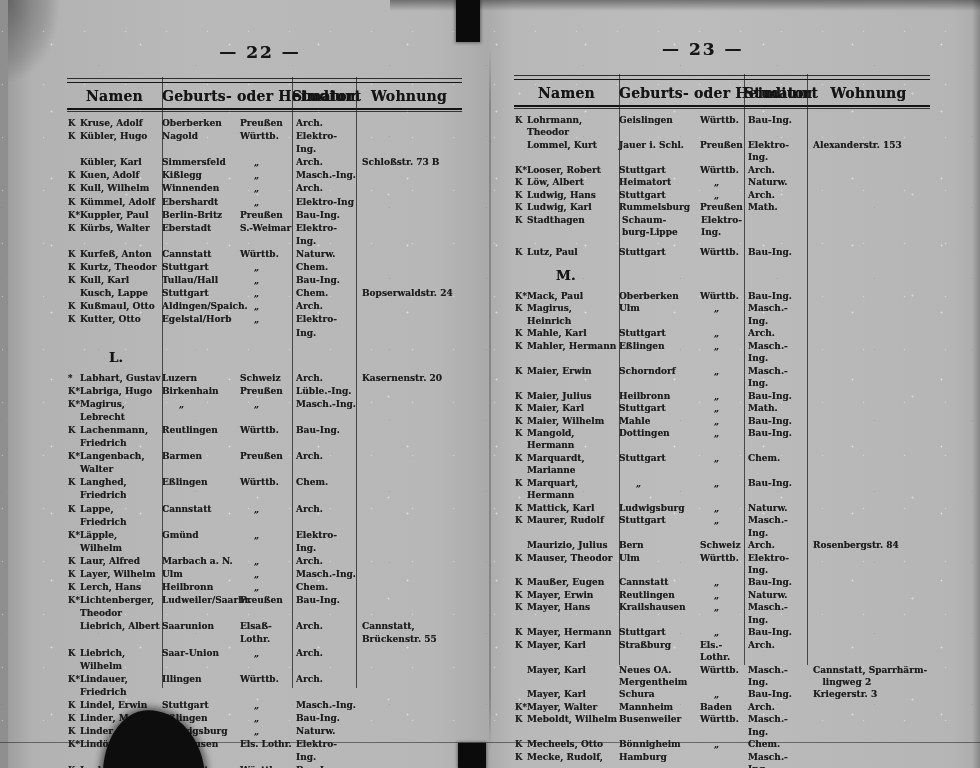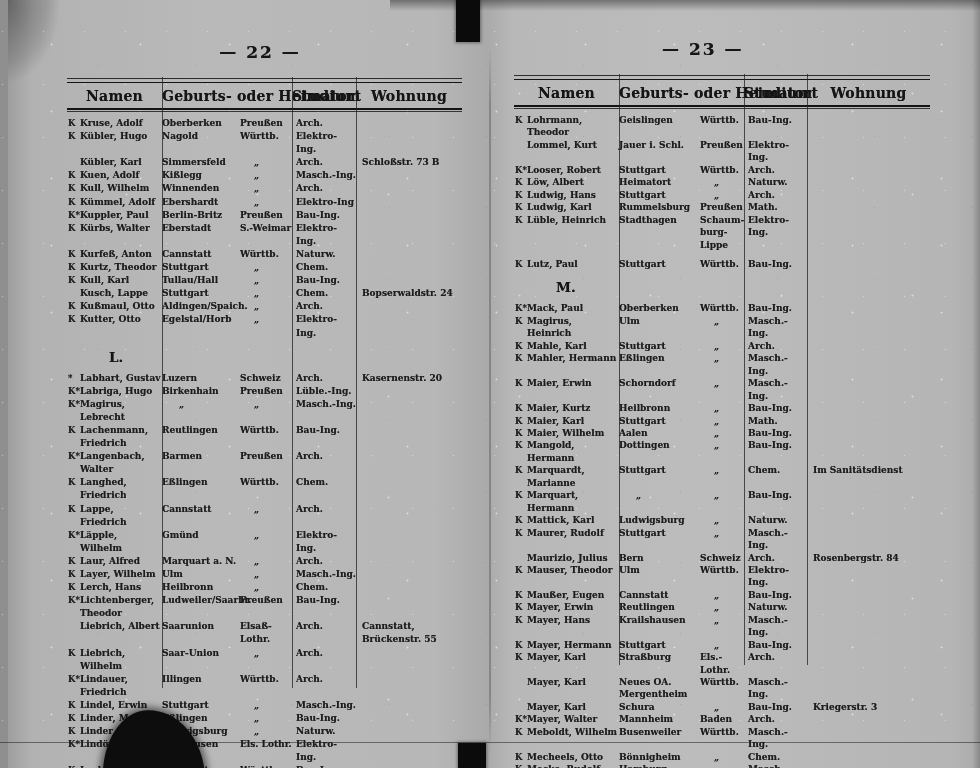--- a/index.html
+++ b/index.html
@@ -297,21 +297,21 @@
           <div class="cell prefix">K*</div>
           <div class="cell name">Läpple, Wilhelm</div>
           <div class="cell origin">Gmünd</div>
           <div class="cell state ditto">„</div>
           <div class="cell study">Elektro-Ing.</div>
           <div class="cell residence"></div>
         </div>
         <div class="row">
           <div class="cell prefix">K</div>
           <div class="cell name">Laur, Alfred</div>
-          <div class="cell origin">Marquart a. N.</div>
+          <div class="cell origin">Marbach a. N.</div>
           <div class="cell state ditto">„</div>
           <div class="cell study">Arch.</div>
           <div class="cell residence"></div>
         </div>
         <div class="row">
           <div class="cell prefix">K</div>
           <div class="cell name">Layer, Wilhelm</div>
           <div class="cell origin">Ulm</div>
           <div class="cell state ditto">„</div>
           <div class="cell study">Masch.-Ing.</div>
@@ -418,20 +418,21 @@
           <div class="cell state">Württb.</div>
           <div class="cell study">Bau-Ing.</div>
           <div class="cell residence"></div>
         </div>
         <div class="row">
           <div class="cell prefix"></div>
           <div class="cell name">Lommel, Kurt</div>
           <div class="cell origin">Jauer i. Schl.</div>
           <div class="cell state">Preußen</div>
           <div class="cell study">Elektro-Ing.</div>
+          <div class="cell residence">Alexanderstr. 153</div>
         </div>
         <div class="row">
           <div class="cell prefix">K*</div>
           <div class="cell name">Looser, Robert</div>
           <div class="cell origin">Stuttgart</div>
           <div class="cell state">Württb.</div>
           <div class="cell study">Arch.</div>
           <div class="cell residence"></div>
         </div>
         <div class="row">
@@ -453,21 +454,20 @@
         <div class="row">
           <div class="cell prefix">K</div>
           <div class="cell name">Ludwig, Karl</div>
           <div class="cell origin">Rummelsburg</div>
           <div class="cell state">Preußen</div>
           <div class="cell study">Math.</div>
           <div class="cell residence"></div>
         </div>
         <div class="row">
           <div class="cell prefix">K</div>
-          <div class="cell name">Lüble, Heinrich</div>
           <div class="cell origin">Stadthagen</div>
           <div class="cell state">Schaum-
 burg-Lippe</div>
           <div class="cell study">Elektro-Ing.</div>
           <div class="cell residence"></div>
         </div>
         <div class="row gap">
           <div class="cell prefix">K</div>
           <div class="cell name">Lutz, Paul</div>
           <div class="cell origin">Stuttgart</div>
@@ -511,57 +511,56 @@
         <div class="row">
           <div class="cell prefix">K</div>
           <div class="cell name">Maier, Erwin</div>
           <div class="cell origin">Schorndorf</div>
           <div class="cell state ditto">„</div>
           <div class="cell study">Masch.-Ing.</div>
           <div class="cell residence"></div>
         </div>
         <div class="row">
           <div class="cell prefix">K</div>
-          <div class="cell name">Maier, Kurtz</div>
+          <div class="cell name">Maier, Julius</div>
           <div class="cell origin">Heilbronn</div>
           <div class="cell state ditto">„</div>
           <div class="cell study">Bau-Ing.</div>
           <div class="cell residence"></div>
         </div>
         <div class="row">
           <div class="cell prefix">K</div>
           <div class="cell name">Maier, Karl</div>
           <div class="cell origin">Stuttgart</div>
           <div class="cell state ditto">„</div>
           <div class="cell study">Math.</div>
           <div class="cell residence"></div>
         </div>
         <div class="row">
           <div class="cell prefix">K</div>
           <div class="cell name">Maier, Wilhelm</div>
-          <div class="cell origin">Aalen</div>
+          <div class="cell origin">Mahle</div>
           <div class="cell state ditto">„</div>
           <div class="cell study">Bau-Ing.</div>
           <div class="cell residence"></div>
         </div>
         <div class="row">
           <div class="cell prefix">K</div>
           <div class="cell name">Mangold, Hermann</div>
           <div class="cell origin">Dottingen</div>
           <div class="cell state ditto">„</div>
           <div class="cell study">Bau-Ing.</div>
           <div class="cell residence"></div>
         </div>
         <div class="row">
           <div class="cell prefix">K</div>
           <div class="cell name">Marquardt, Marianne</div>
           <div class="cell origin">Stuttgart</div>
           <div class="cell state ditto">„</div>
           <div class="cell study">Chem.</div>
-          <div class="cell residence">Im Sanitätsdienst</div>
         </div>
         <div class="row">
           <div class="cell prefix">K</div>
           <div class="cell name">Marquart, Hermann</div>
           <div class="cell origin ditto">„</div>
           <div class="cell state ditto">„</div>
           <div class="cell study">Bau-Ing.</div>
           <div class="cell residence"></div>
         </div>
         <div class="row">
@@ -636,20 +635,22 @@
           <div class="cell study">Arch.</div>
           <div class="cell residence"></div>
         </div>
         <div class="row">
           <div class="cell prefix"></div>
           <div class="cell name">Mayer, Karl</div>
           <div class="cell origin">Neues OA.
 Mergentheim</div>
           <div class="cell state">Württb.</div>
           <div class="cell study">Masch.-Ing.</div>
+          <div class="cell residence">Cannstatt, Sparrhärm-
+   lingweg 2</div>
         </div>
         <div class="row">
           <div class="cell prefix"></div>
           <div class="cell name">Mayer, Karl</div>
           <div class="cell origin">Schura</div>
           <div class="cell state ditto">„</div>
           <div class="cell study">Bau-Ing.</div>
           <div class="cell residence">Kriegerstr. 3</div>
         </div>
         <div class="row">

